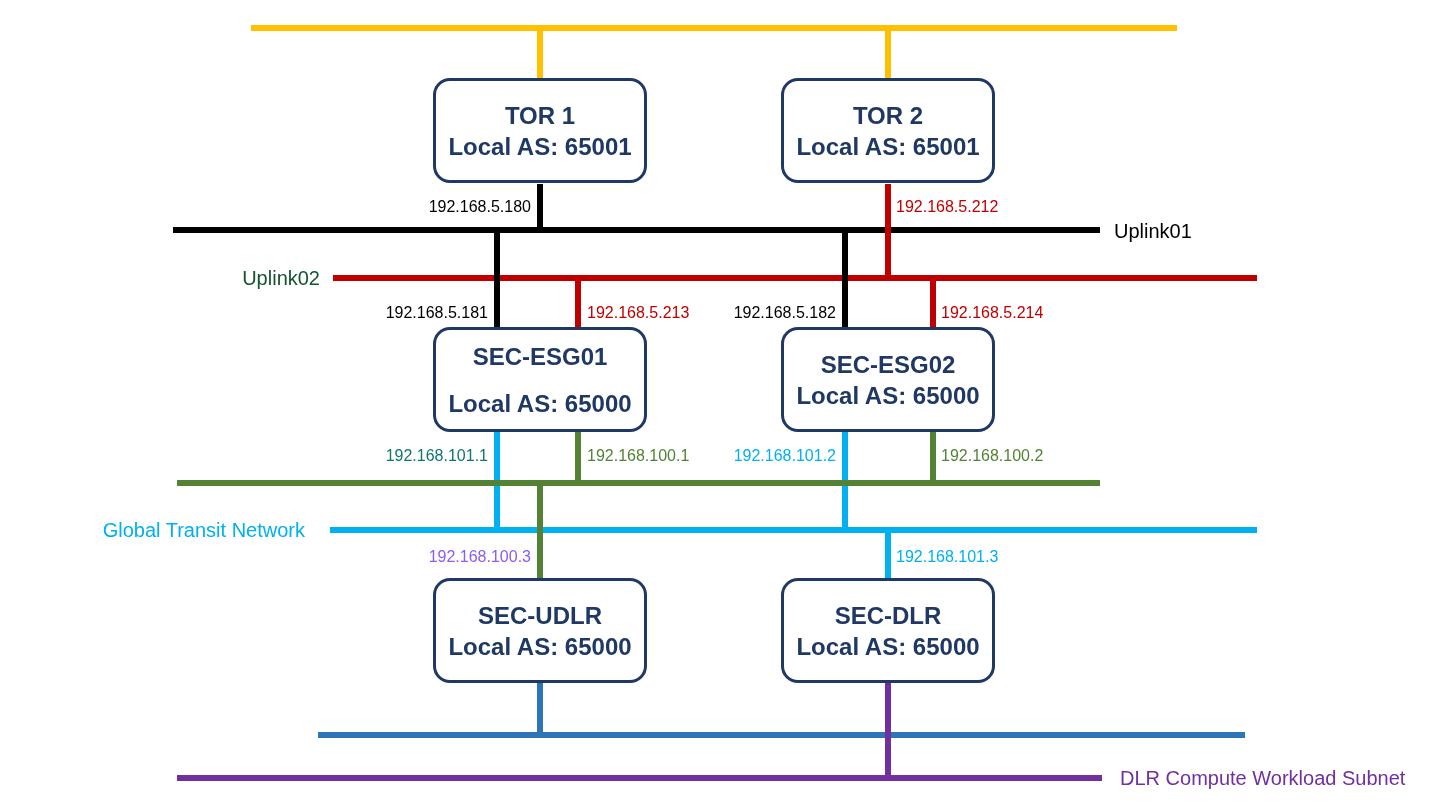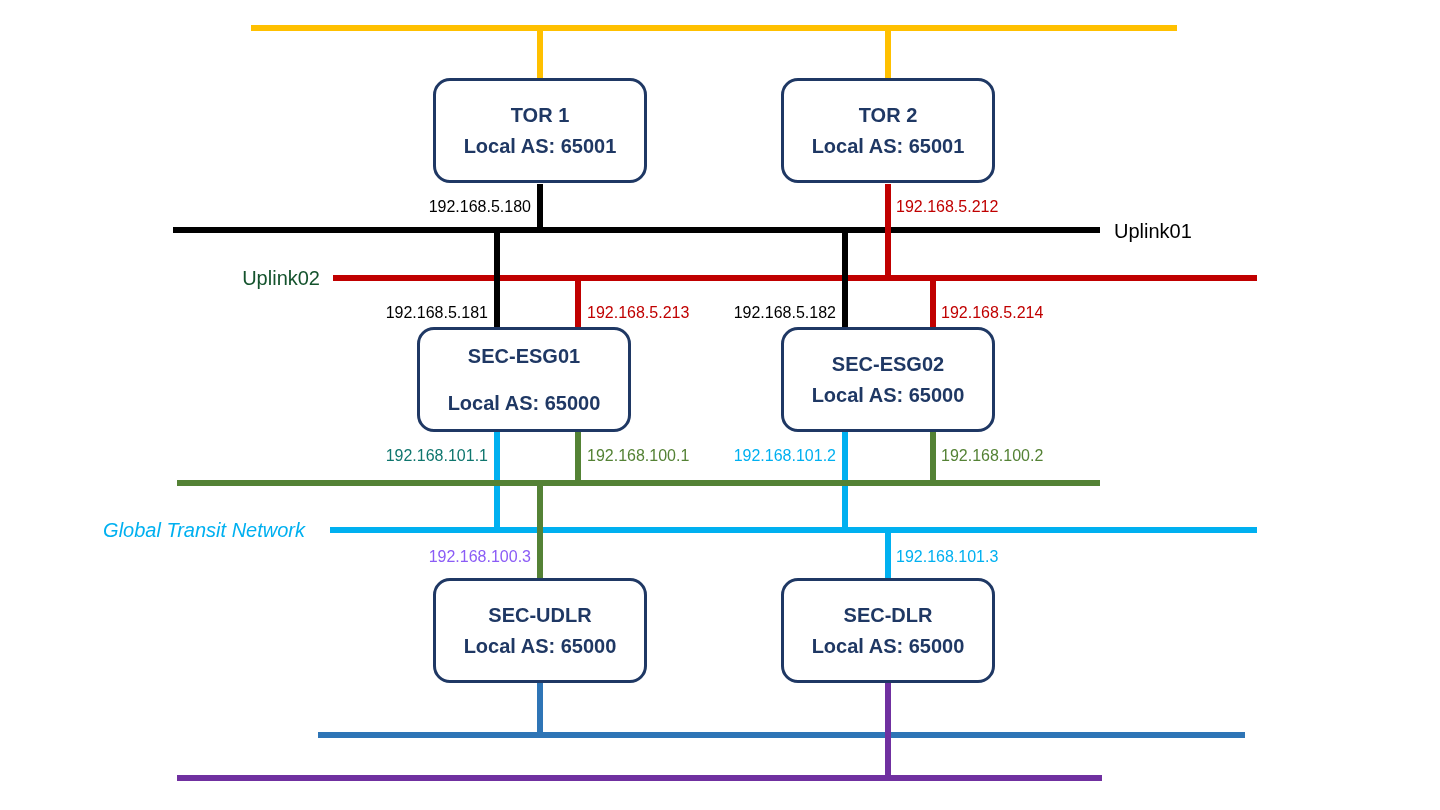--- a/index.html
+++ b/index.html
@@ -45,39 +45,39 @@
     position: absolute; width: 214px; height: 105px;
     background: #ffffff;
     border: 3px solid #1f3864; border-radius: 17px;
     box-sizing: border-box;
     display: flex; flex-direction: column;
     align-items: center; justify-content: center;
     z-index: 4;
     color: #1f3864;
   }
   .node-title, .node-subtitle {
-    font-size: 20px; font-weight: 700; line-height: 31px;
+    font-size: 24px; font-weight: 700; line-height: 31px;
     white-space: nowrap;
   }
   #node-tor1  { left: 433px; top: 78px; }
   #node-tor2  { left: 781px; top: 78px; }
-  #node-esg01 { left: 417px; top: 327px; gap: 16px; }
+  #node-esg01 { left: 433px; top: 327px; gap: 16px; }
   #node-esg02 { left: 781px; top: 327px; }
   #node-udlr  { left: 433px; top: 578px; }
   #node-dlr   { left: 781px; top: 578px; }
 
   
   .bus-label {
     position: absolute; font-size: 20px; line-height: 24px;
     white-space: nowrap; z-index: 5;
   }
   #lbl-uplink01  { left: 1114px; top: 219px; }
   #lbl-uplink02  { right: 1120px; top: 266px; }
   #lbl-universal { left: 1112px; top: 471px; }
-  #lbl-global    { right: 1135px; top: 518px; font-style: italic; }
+  #lbl-global    { right: 1135px; top: 518px; }
   #lbl-udlr      { right: 1132px; top: 723px; }
   #lbl-dlr       { left: 1120px; top: 766px; }
 
   
   .ip {
     position: absolute; font-size: 16px; line-height: 20px;
     white-space: nowrap; z-index: 5;
   }
   #ip-tor1-uplink01   { right: 909px; top: 197px; }
   #ip-tor2-uplink02   { left: 896px;  top: 197px; }
@@ -143,20 +143,21 @@
     <div class="node-subtitle">Local AS: 65000</div>
   </div>
   <div class="node" id="node-dlr" style="border-color: rgb(31, 56, 100); color: rgb(31, 56, 100);">
     <div class="node-title">SEC-DLR</div>
     <div class="node-subtitle">Local AS: 65000</div>
   </div>
 
   <div class="bus-label" id="lbl-uplink01" style="color: rgb(0, 0, 0);">Uplink01</div>
   <div class="bus-label" id="lbl-uplink02" style="color: #14532d;">Uplink02</div>
   <div class="bus-label" id="lbl-global" style="color: rgb(0, 176, 240);">Global Transit Network</div>
+  <div class="bus-label" id="lbl-dlr" style="color: rgb(112, 48, 160);">DLR Compute Workload Subnet</div>
 
   <div class="ip" id="ip-tor1-uplink01" style="color: rgb(0, 0, 0);">192.168.5.180</div>
   <div class="ip" id="ip-tor2-uplink02" style="color: rgb(192, 0, 0);">192.168.5.212</div>
   <div class="ip" id="ip-esg01-uplink01" style="color: rgb(0, 0, 0);">192.168.5.181</div>
   <div class="ip" id="ip-esg01-uplink02" style="color: rgb(192, 0, 0);">192.168.5.213</div>
   <div class="ip" id="ip-esg02-uplink01" style="color: #000000;">192.168.5.182</div>
   <div class="ip" id="ip-esg02-uplink02" style="color: rgb(192, 0, 0);">192.168.5.214</div>
   <div class="ip" id="ip-esg01-global" style="color: #0f766e;">192.168.101.1</div>
   <div class="ip" id="ip-esg01-universal" style="color: rgb(84, 130, 53);">192.168.100.1</div>
   <div class="ip" id="ip-esg02-global" style="color: rgb(0, 176, 240);">192.168.101.2</div>

